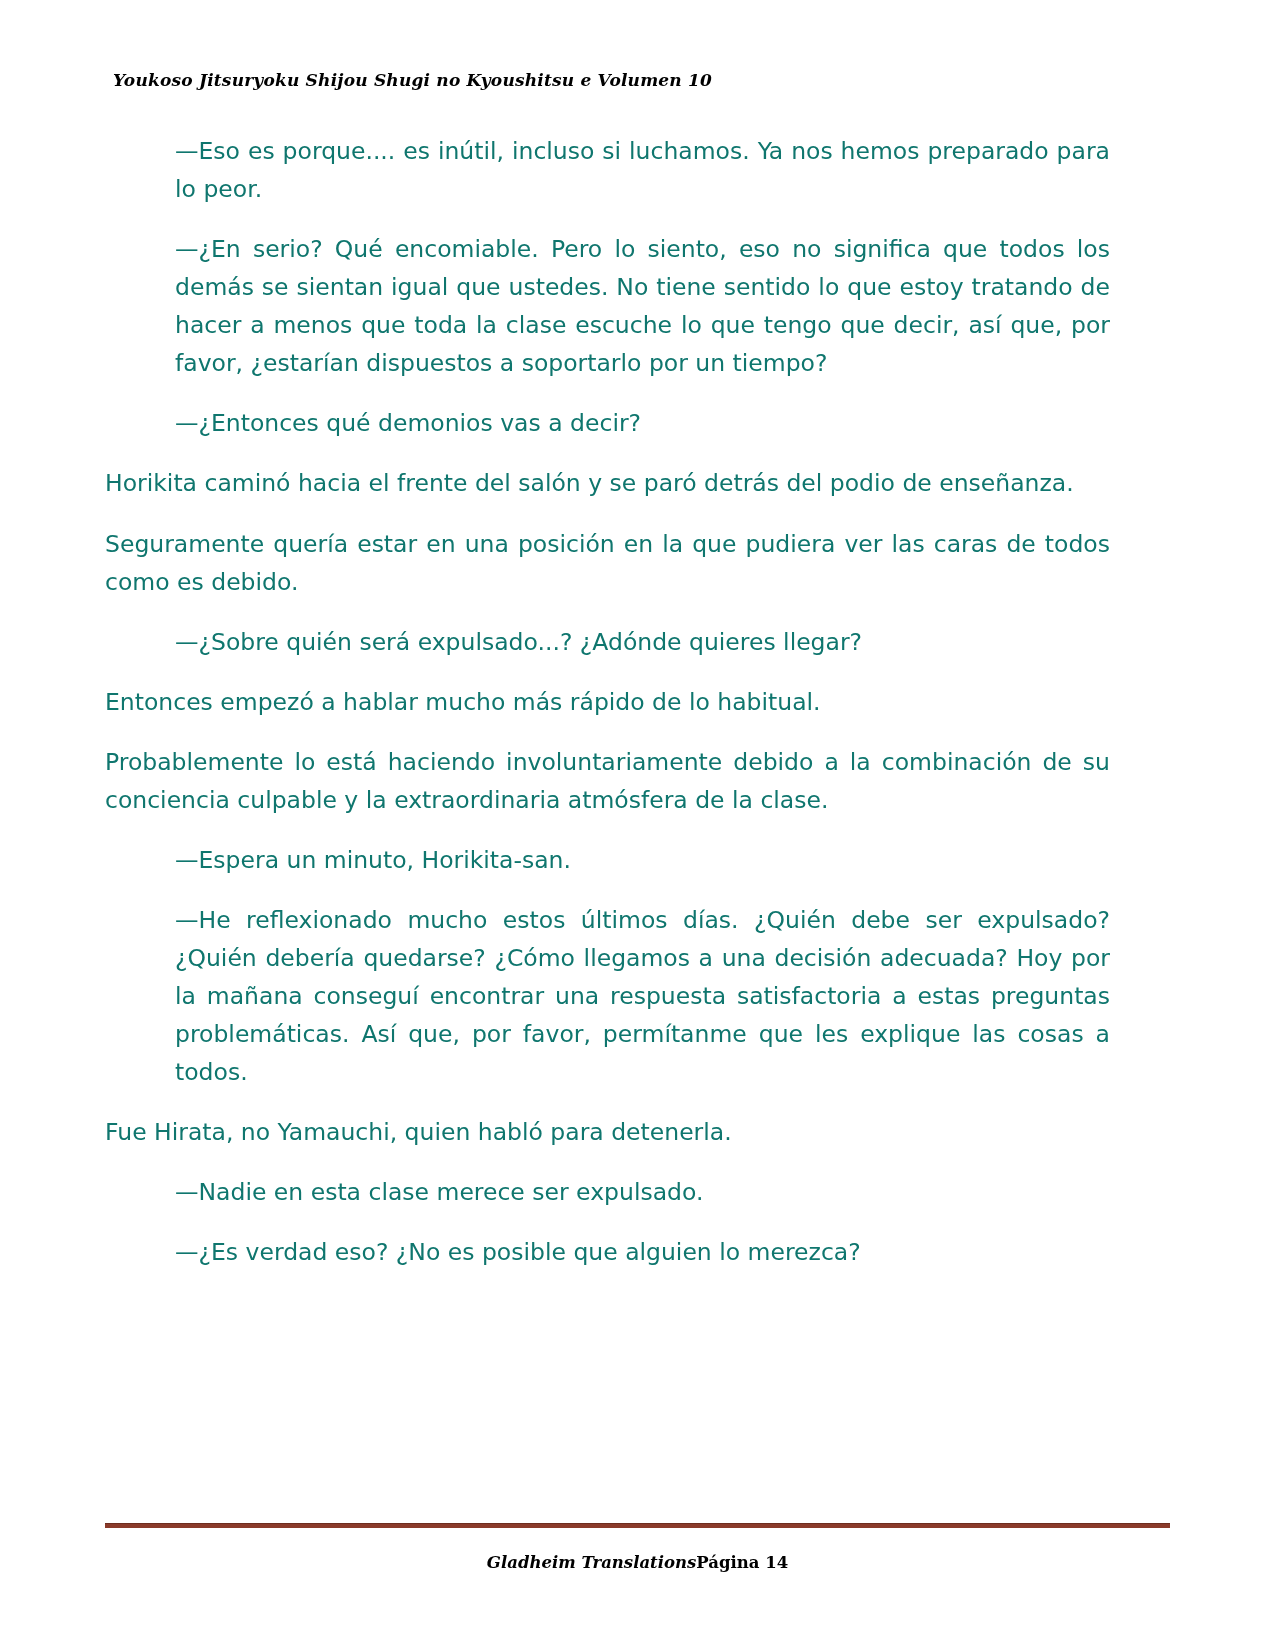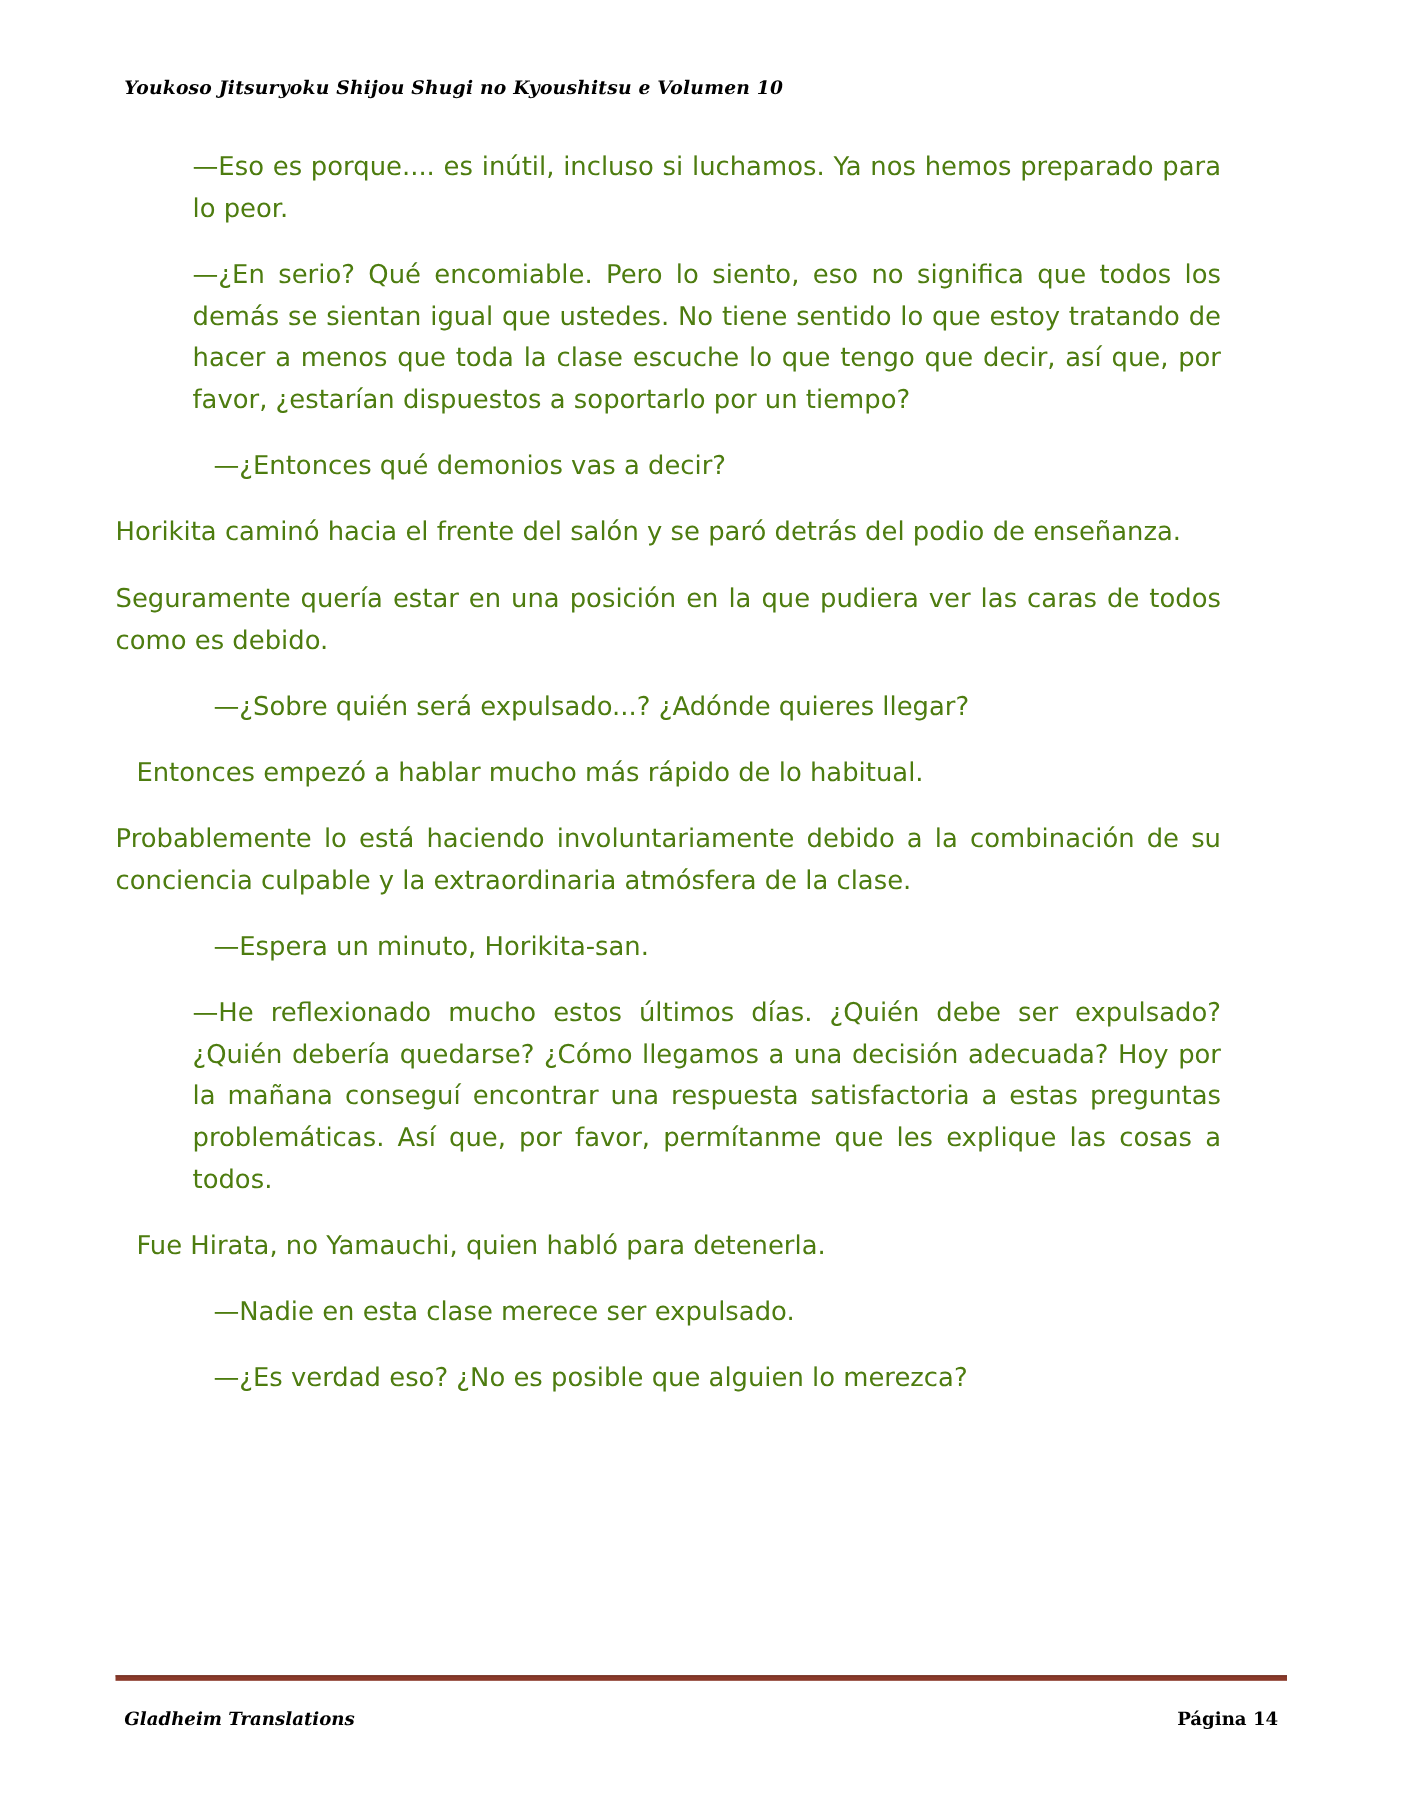--- a/index.html
+++ b/index.html
@@ -31,47 +31,46 @@
   .content {
     position: absolute;
     top: 132px;
     left: 105px;
     width: 1005px;
   }
   p {
     margin: 0 0 22px 0;
     font-size: 23.5px;
     line-height: 1.62;
-    color: #4d7c0f;
+    color: #0f766e;
     text-align: justify;
     text-justify: inter-word;
   }
   p.dialogue {
     padding-left: 70px;
   }
   p.last {
     text-align: left;
-    margin-left: 19px;
   }
   .footer-rule {
     position: absolute;
     left: 105px;
     right: 105px;
     bottom: 122px;
     height: 4px;
     background: #8a3a2a;
     border-top: 1px solid #6d2d20;
   }
   .footer {
     position: absolute;
     left: 113px;
     right: 113px;
     bottom: 78px;
     display: flex;
-    justify-content: space-between;
+    justify-content: center;
     align-items: baseline;
     font-family: "DejaVu Serif", serif;
     font-weight: bold;
     font-size: 16.5px;
     color: #000000;
   }
   .footer-left {
     font-style: italic;
   }
   .footer-right {

